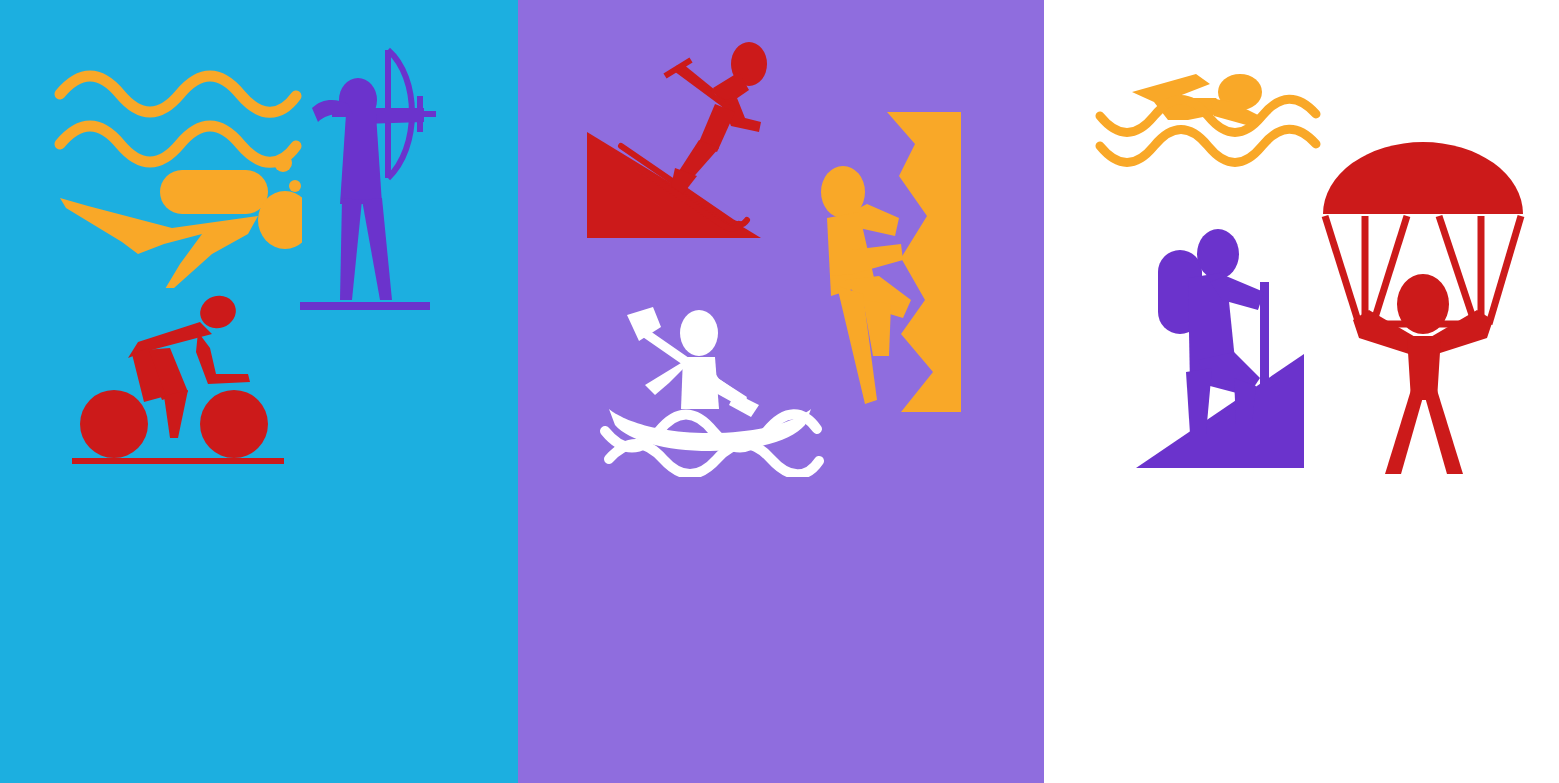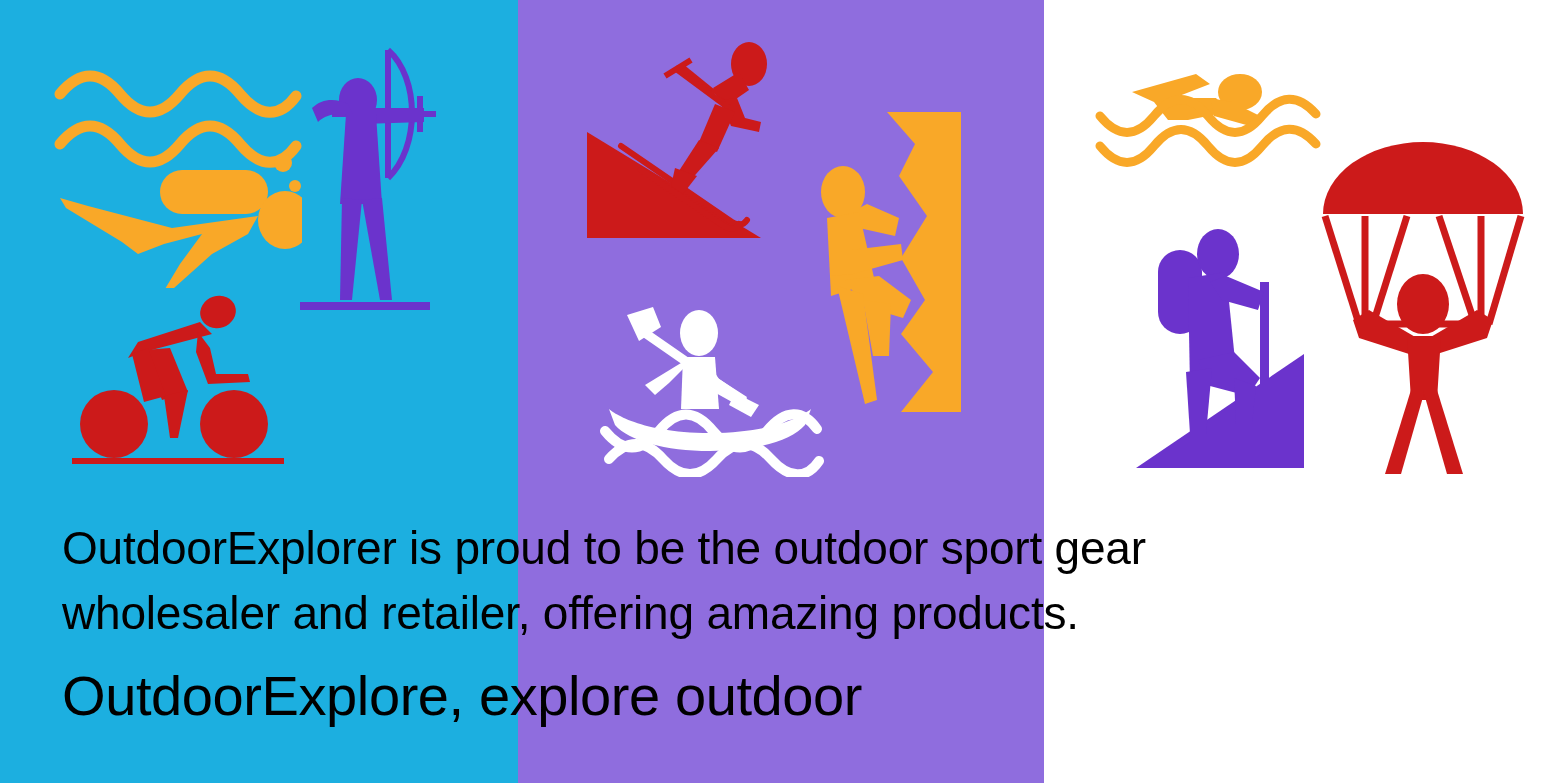--- a/index.html
+++ b/index.html
@@ -311,19 +311,14 @@
         <path d="M176,182 L160,172 L112,200 L120,216 L170,200 Z"></path>
 
         <path d="M90,198 L124,198 L120,262 L94,262 Z"></path>
 
         <path d="M94,252 L108,252 L84,336 L68,336 Z"></path>
         <path d="M106,252 L120,252 L146,336 L130,336 Z"></path>
       </g>
     </svg>
   </div>
 
-  <div id="text-block">
-    <p id="tagline-paragraph">OutdoorExplorer is proud to be the outdoor sport gear
-wholesaler and retailer, offering amazing products.</p>
-    <p id="slogan">OutdoorExplore, explore outdoor</p>
-  </div>
 
 </div>
 
 </body></html>

